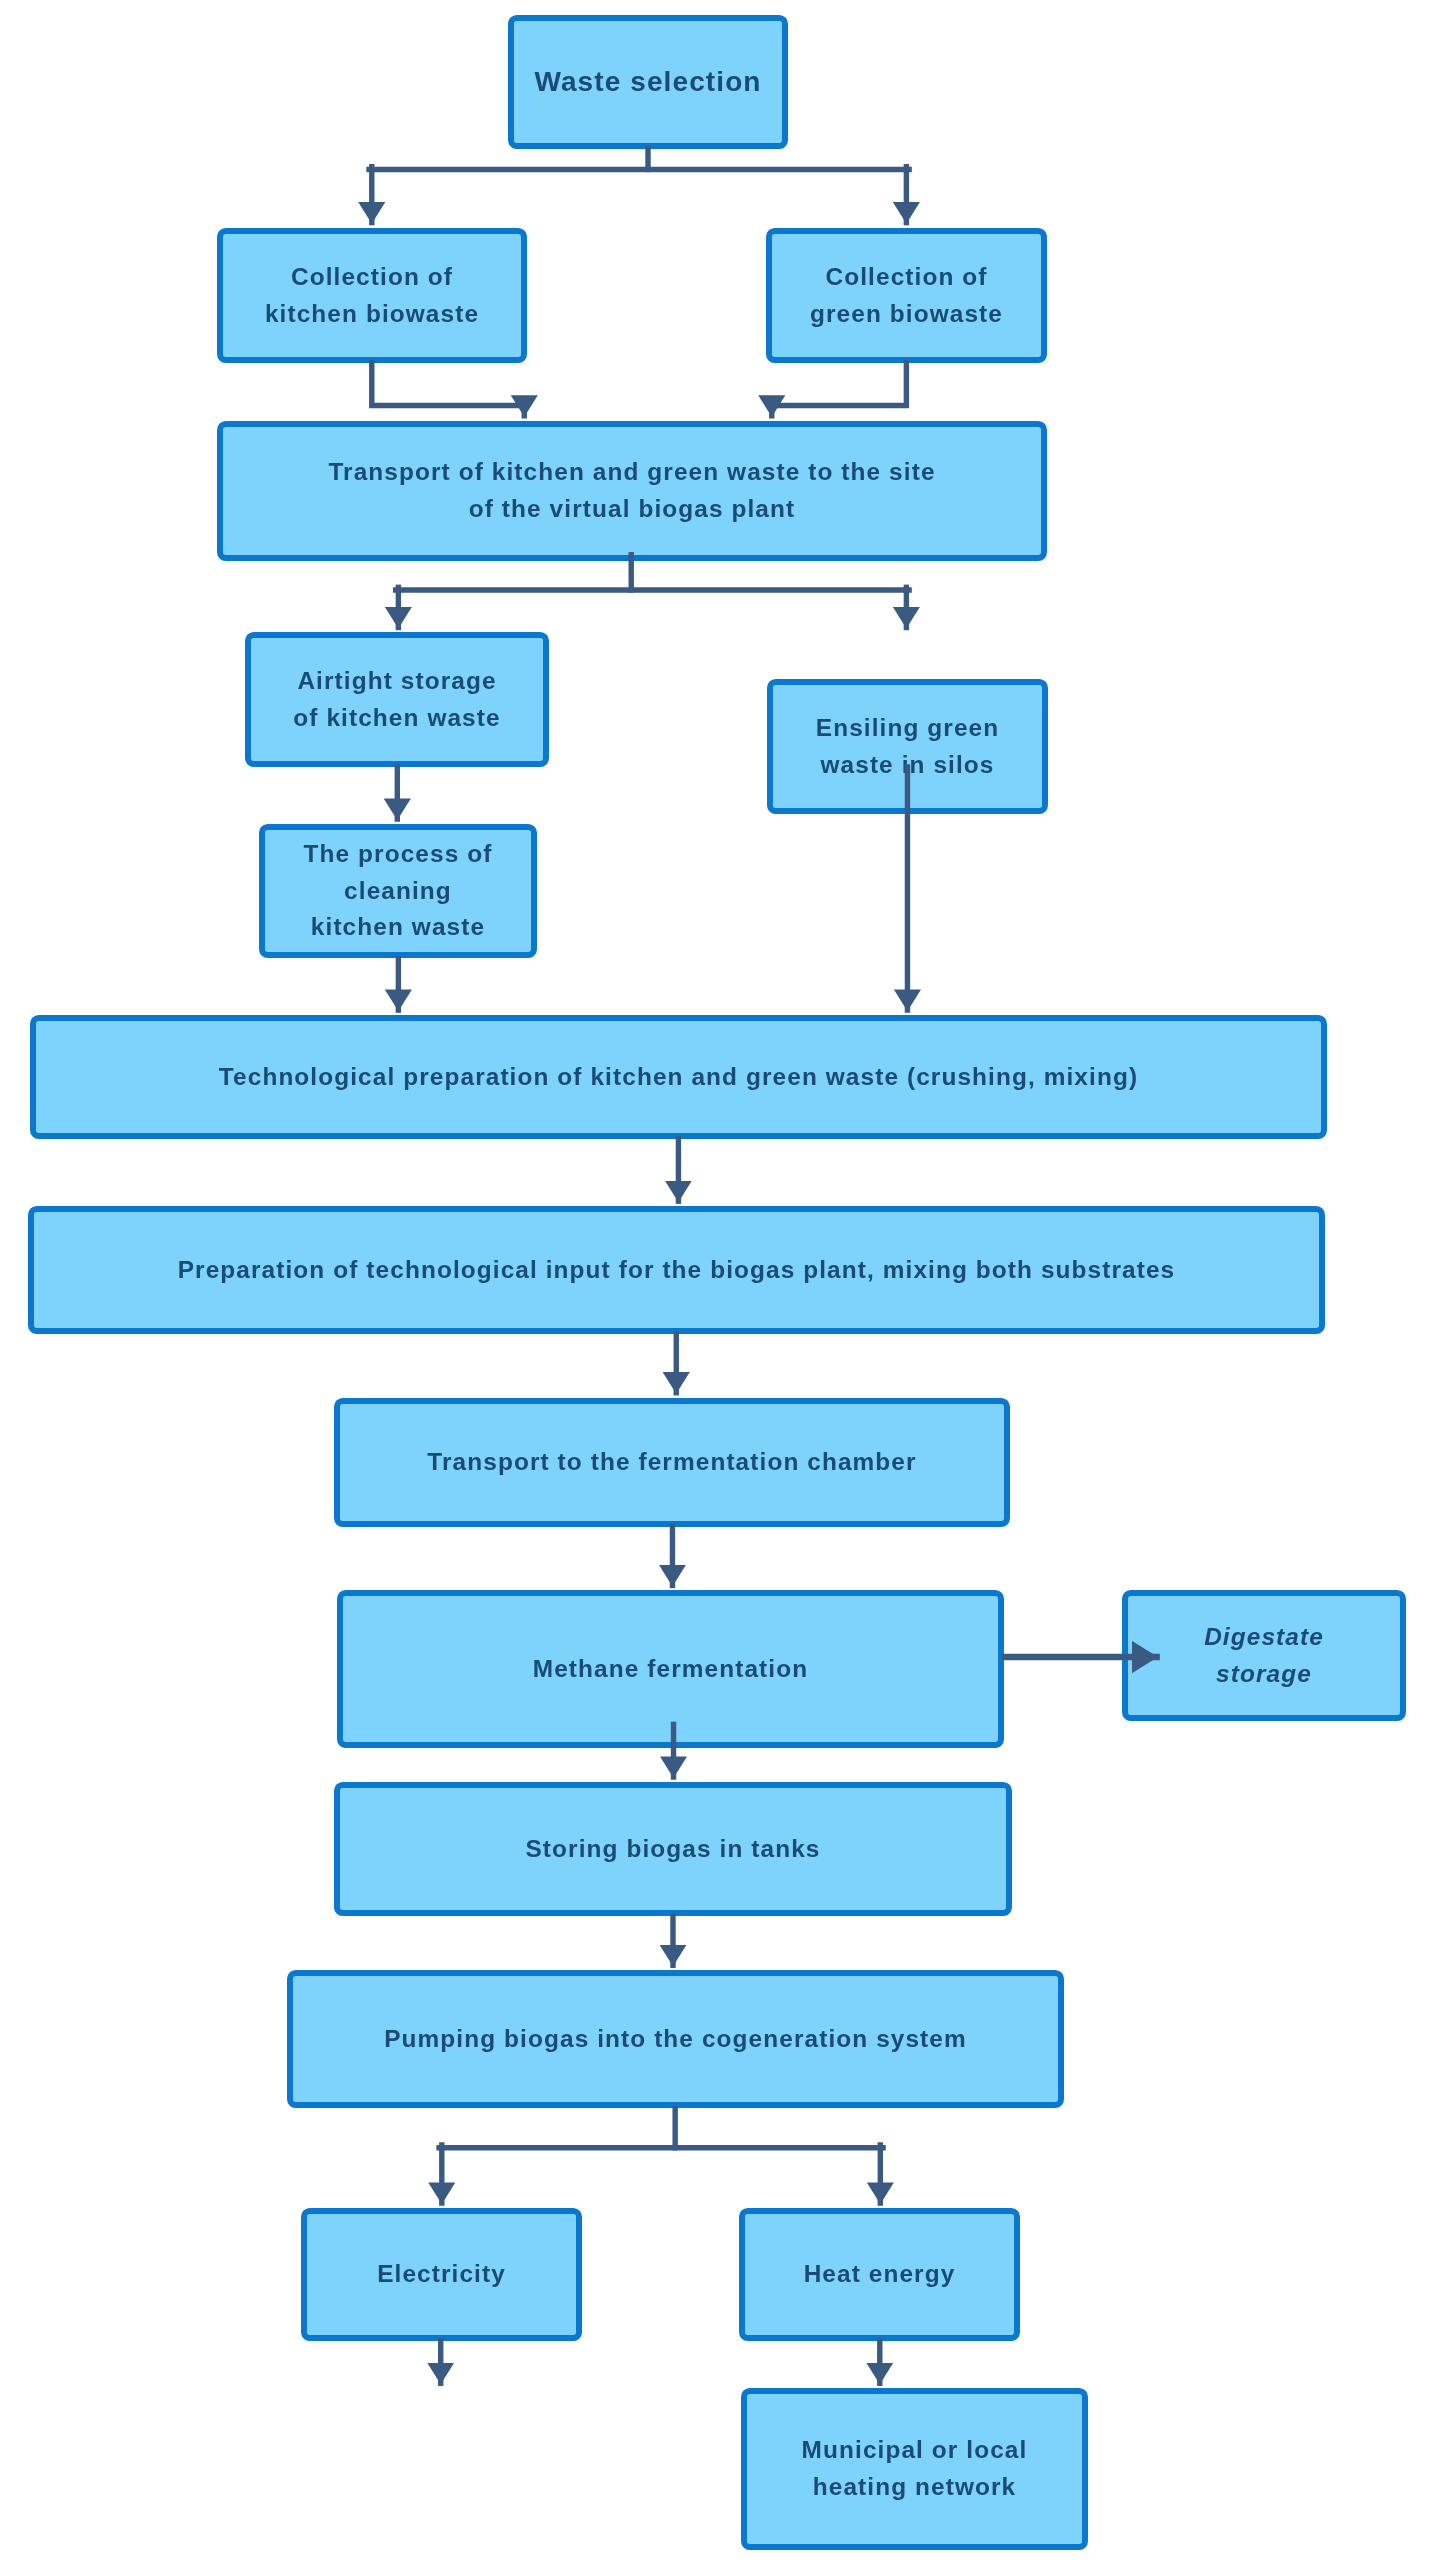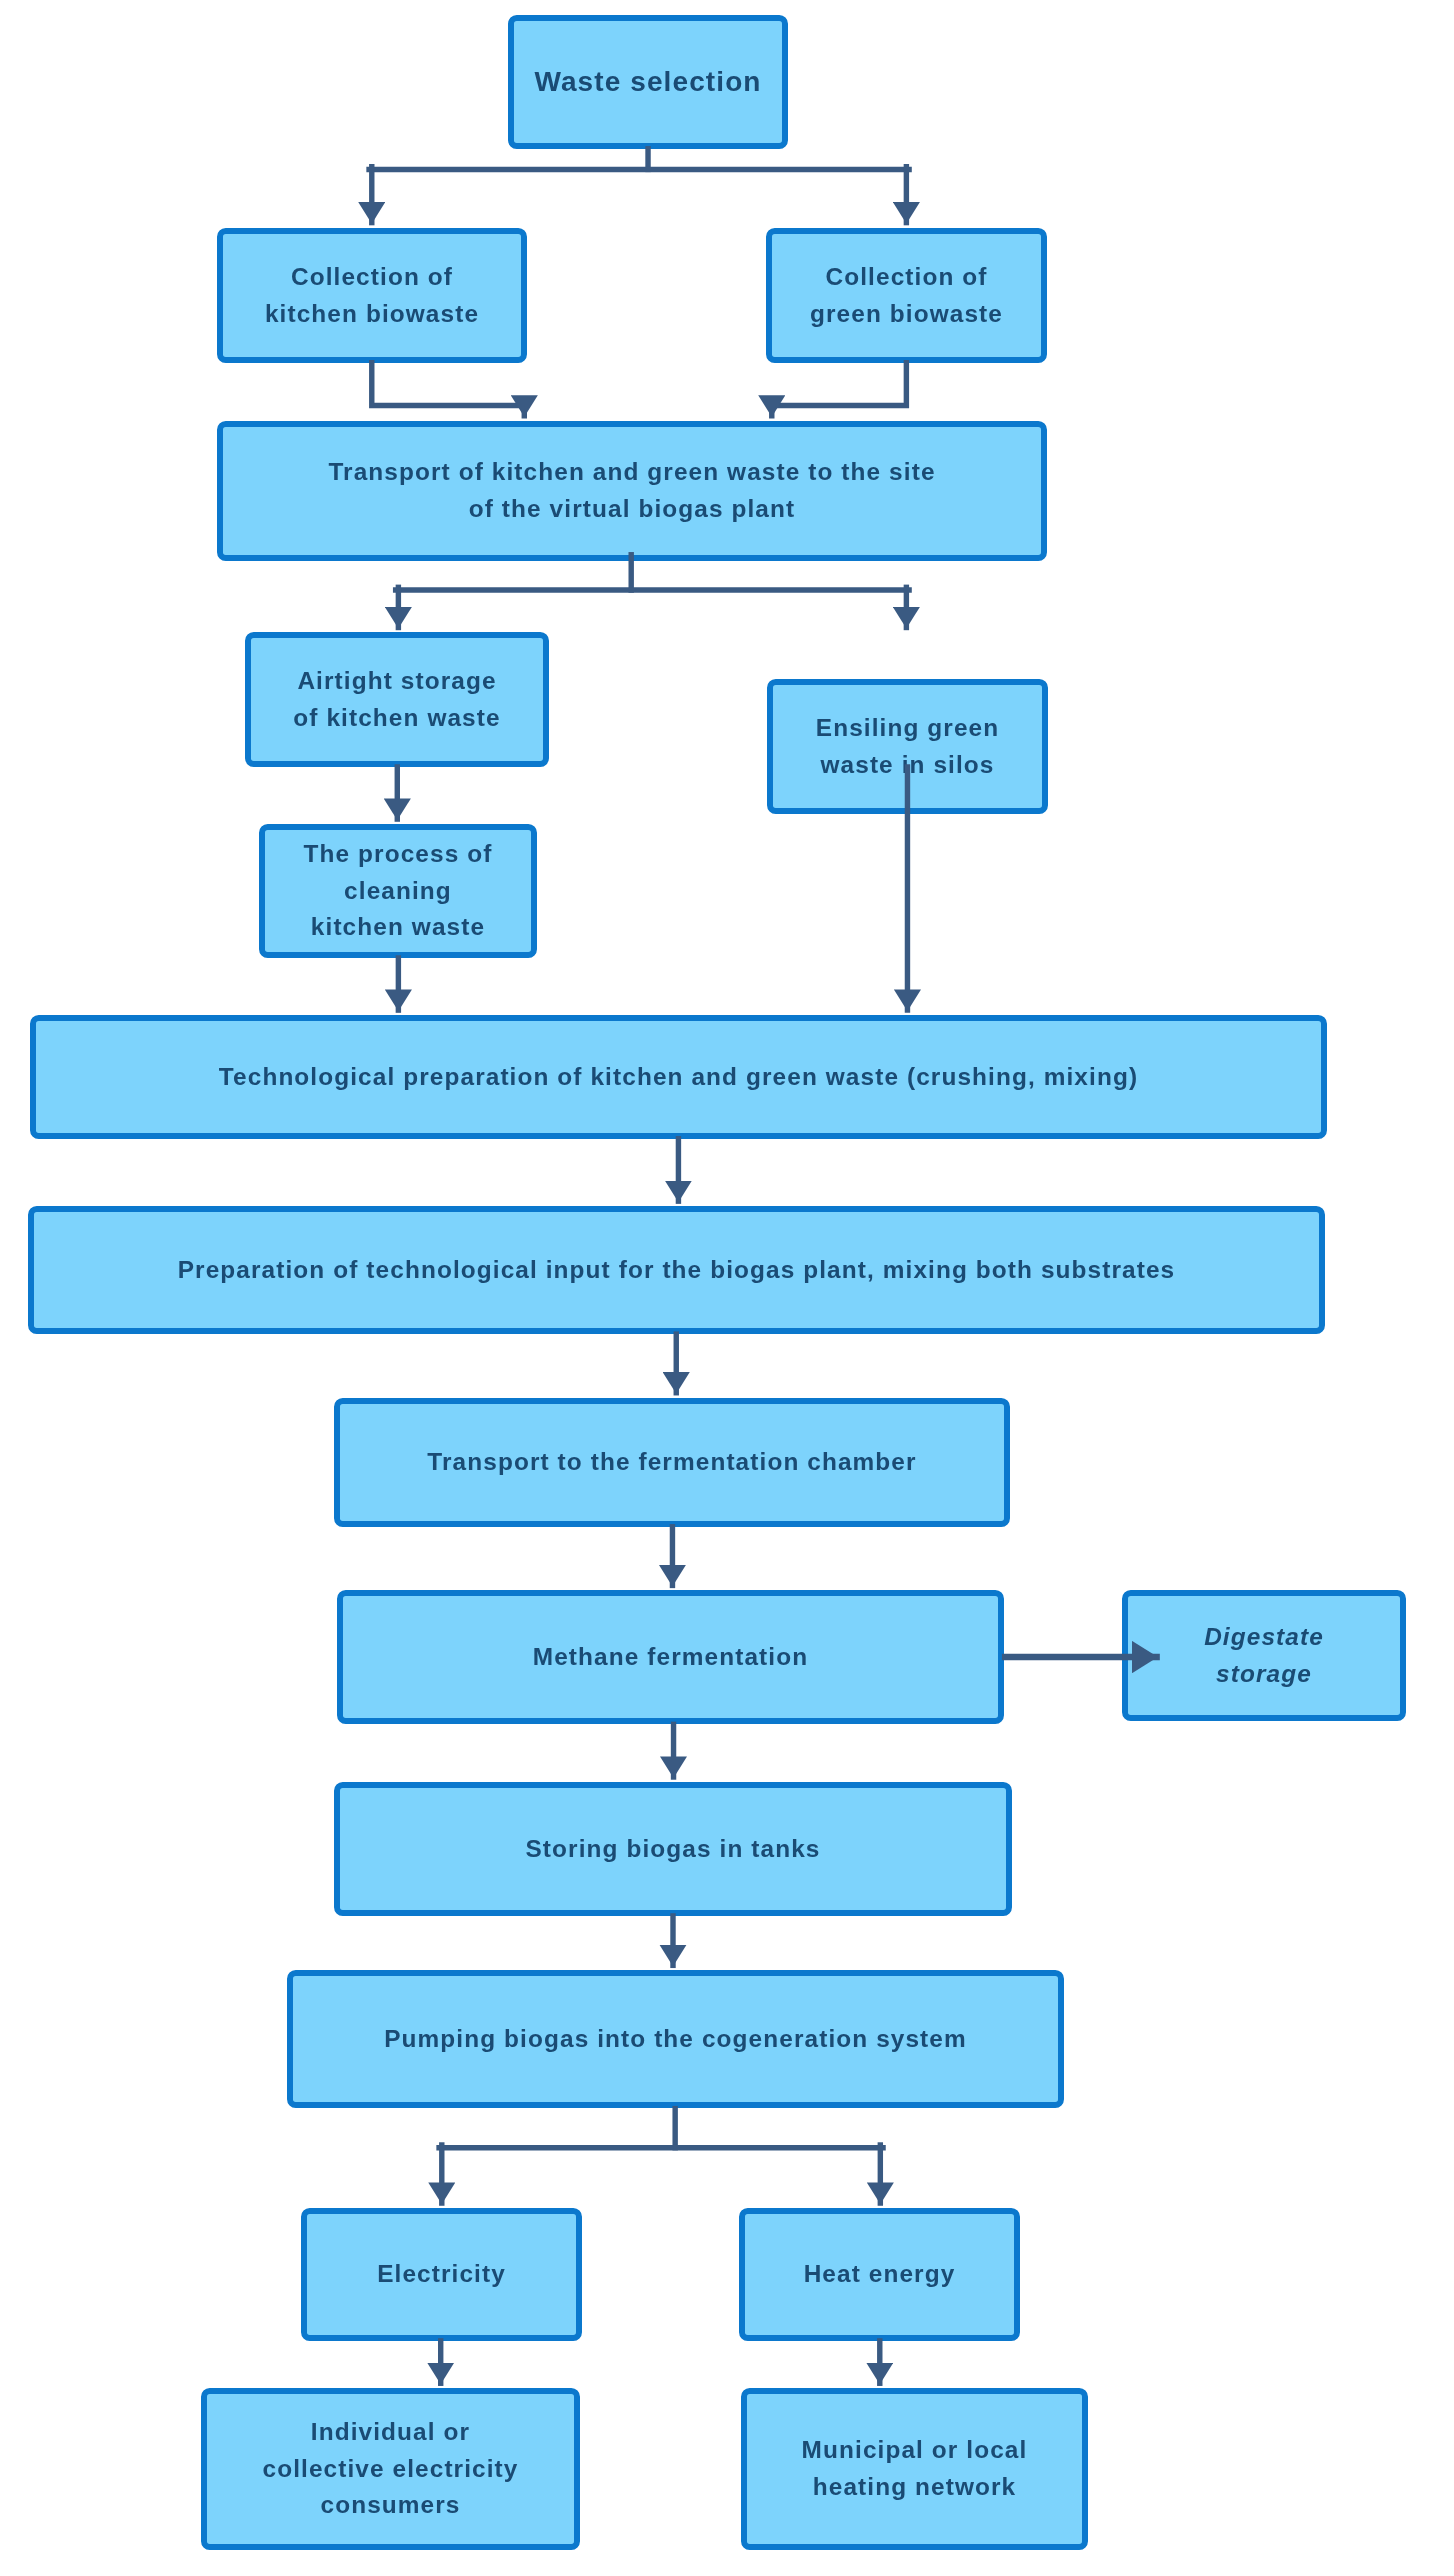--- a/index.html
+++ b/index.html
@@ -38,21 +38,21 @@
   #n-waste_selection        {left:508px;  top:15px;   width:280px;  height:134px;}
   #n-collection_kitchen     {left:217px;  top:228px;  width:310px;  height:135px;}
   #n-collection_green       {left:766px; top:228px;  width:281px;  height:135px;}
   #n-transport_site         {left:217px;  top:421px;  width:830px; height:140px;}
   #n-airtight_storage       {left:245px;  top:632px; width:304px;  height:135px;}
   #n-ensiling_green         {left:767px; top:640px; width:281px;  height:135px;margin-top:39px;}
   #n-cleaning_process       {left:259px;  top:824px; width:278px;  height:134px;}
   #n-tech_preparation       {left:30px;   top:1015px; width:1297px; height:124px;}
   #n-prep_input             {left:28px;   top:1206px; width:1297px; height:128px;}
   #n-transport_fermentation {left:334px;  top:1398px; width:676px; height:129px;}
-  #n-methane_fermentation   {left:337px;  top:1590px; width:667px; height:134px;}
+  #n-methane_fermentation   {left:337px;  top:1590px; width:667px; height:158px;}
   #n-digestate_storage      {left:1122px; top:1590px; width:284px;  height:131px;font-style:italic;}
   #n-storing_biogas         {left:334px;  top:1782px; width:678px; height:134px;}
   #n-pumping_biogas         {left:287px;  top:1970px; width:777px; height:138px;}
   #n-electricity            {left:301px;  top:2208px; width:281px;  height:133px;}
   #n-heat_energy            {left:739px; top:2208px; width:281px;  height:133px;}
   #n-electricity_consumers  {left:201px;  top:2388px; width:379px;  height:162px;}
   #n-heating_network        {left:741px; top:2388px; width:347px;  height:162px;}
 </style>
 </head>
 <body>
@@ -76,23 +76,20 @@
   <div class="node" id="n-tech_preparation"><span>Technological preparation of kitchen and green waste (crushing, mixing)</span></div>
   <div class="node" id="n-prep_input"><span>Preparation of technological input for the biogas plant, mixing both substrates</span></div>
   <div class="node" id="n-transport_fermentation"><span>Transport to the fermentation chamber</span></div>
   <div class="node" id="n-methane_fermentation"><span>Methane fermentation</span></div>
   <div class="node" id="n-digestate_storage"><span>Digestate
 storage</span></div>
   <div class="node" id="n-storing_biogas"><span>Storing biogas in tanks</span></div>
   <div class="node" id="n-pumping_biogas"><span>Pumping biogas into the cogeneration system</span></div>
   <div class="node" id="n-electricity"><span>Electricity</span></div>
   <div class="node" id="n-heat_energy"><span>Heat energy</span></div>
-  <div class="node" id="n-electricity_consumers"><span>Individual or
-collective electricity
-consumers</span></div>
   <div class="node" id="n-heating_network"><span>Municipal or local
 heating network</span></div>
 
   <svg class="wires" width="1454" height="2576" viewBox="0 0 2679 4746">
     <defs>
       <marker id="arr" viewBox="0 0 4 5" refX="3.8" refY="2.5" markerWidth="4" markerHeight="5" markerUnits="strokeWidth" orient="auto">
         <path d="M0,0 L4,2.5 L0,5 Z" fill="#3a5a82"></path>
       </marker>
     </defs>
 

